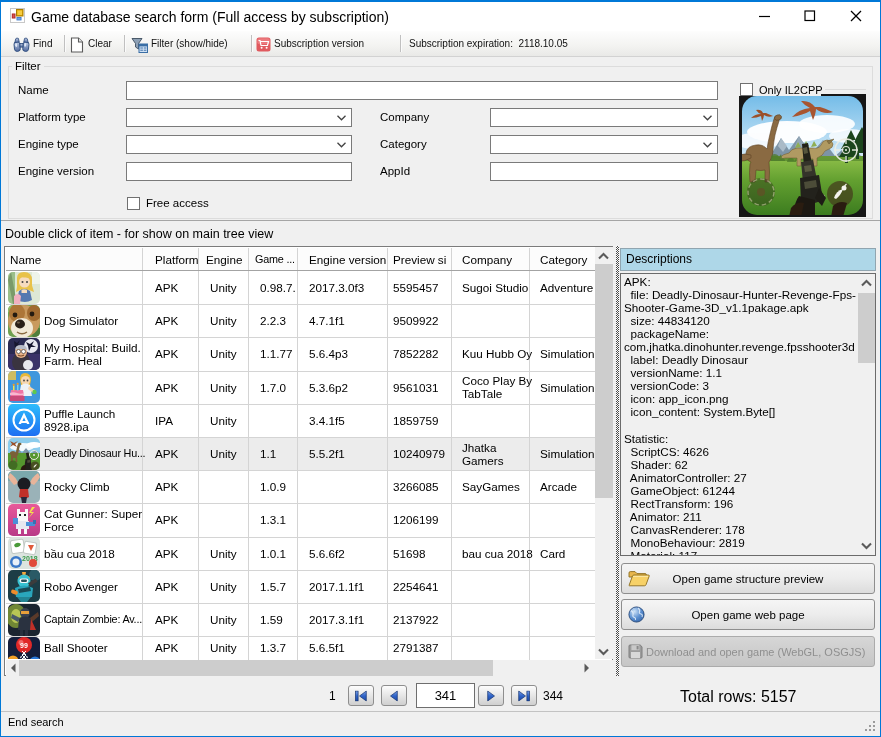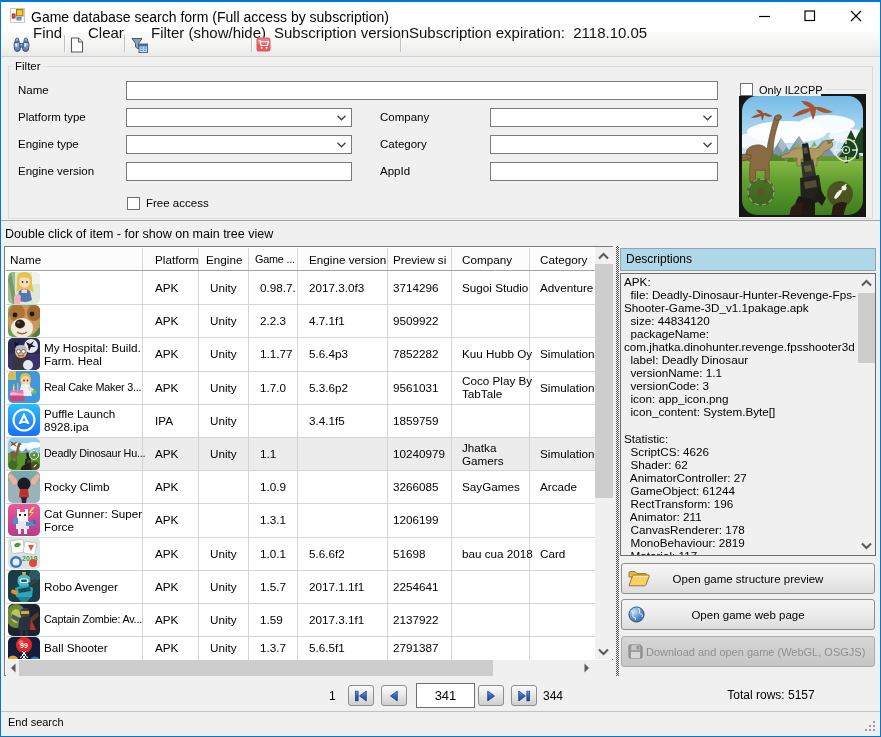--- a/index.html
+++ b/index.html
@@ -7,21 +7,21 @@
 .abs{position:absolute}
 
 #btop{left:0;top:0;width:881px;height:2px;background:#0078d7}
 #bleft{left:0;top:0;width:1px;height:737px;background:#0078d7}
 #bright{left:880px;top:0;width:1px;height:737px;background:#0078d7}
 #bbot{left:0;top:736px;width:881px;height:1px;background:#0078d7}
 #titlebar{left:1px;top:2px;width:879px;height:29px;background:#fff}
 #title{left:31px;top:9px;font-size:14px}
 
 #toolbar{left:1px;top:31px;width:879px;height:26px;background:linear-gradient(#fdfdfd,#f3f3f1 60%,#e9e9e7);border-bottom:1px solid #d2d2d2}
-.tbtxt{top:24px;font-size:15px;color:#111}
+.tbtxt{top:38px;font-size:10px;color:#111}
 .tsep{top:35px;width:1px;height:17px;background:#c0c0c0;box-shadow:1px 0 0 #fbfbfb}
 
 #gbox{left:8px;top:66px;width:865px;height:153px;border:1px solid #dcdcdc}
 #gboxlbl{left:12px;top:60px;background:#f0f0f0;padding:0 3px;font-size:11.5px}
 .flbl{font-size:11.5px;color:#000}
 .tbox{background:#fff;border:1px solid #7a7a7a}
 .combo{background:#fff;border:1px solid #7a7a7a}
 .combo svg{position:absolute;right:5px;top:6px}
 .cb{width:13px;height:13px;background:#fff;border:1px solid #707070}
 
@@ -296,21 +296,21 @@
           <path d="M23 10 L26 20 L21 18 Z" fill="#e8c24a"></path>
           <path d="M11 19 Q16 15 22 19 L24 28 Q17 32 9 28 Z" fill="#5578b0"></path>
           <path d="M13.5 18 Q16 16.5 19 18 L19 21 L13.5 21 Z" fill="#f6dcc0"></path>
           <path d="M6 24 Q10 20 13 24 L12 32 L6 32 Z" fill="#f0b0c0"></path>
         </g>
       </svg>
       <div class="cell cp">APK</div>
       <div class="cell ce">Unity</div>
       <div class="cell cg">0.98.7.</div>
       <div class="cell cv">2017.3.0f3</div>
-      <div class="cell cs">3714296</div>
+      <div class="cell cs">5595457</div>
       <div class="cell cc">Sugoi Studio</div>
       <div class="cell ct">Adventure</div>
     </div>
 <div class="rline" style="top:57.2px"></div>
 <div class="row" style="top:57.2px;height:33.2px;overflow:hidden">
       <svg class="ric" width="32" height="32" viewBox="0 0 32 32">
         <defs>
           <clipPath id="rcb">
             <rect width="32" height="32" rx="5"></rect>
           </clipPath>
@@ -323,20 +323,21 @@
           <ellipse cx="9" cy="8" rx="8" ry="9" fill="#ad7638"></ellipse>
           <ellipse cx="26" cy="8" rx="7" ry="8" fill="#a06a30"></ellipse>
           <ellipse cx="14" cy="23" rx="11" ry="10" fill="#f2ead8"></ellipse>
           <ellipse cx="12" cy="19" rx="5" ry="4.4" fill="#2a2018"></ellipse>
           <ellipse cx="10.4" cy="17.6" rx="1.6" ry="1.1" fill="#6a5a48"></ellipse>
           <circle cx="7" cy="10" r="2.4" fill="#241a10"></circle>
           <circle cx="24" cy="9" r="2.4" fill="#241a10"></circle>
           <path d="M9 27 Q14 30.5 19 27" stroke="#8a6a42" stroke-width="1.5" fill="none"></path>
         </g>
       </svg>
+      <div class="cell cn">Dog Simulator</div>
       <div class="cell cp">APK</div>
       <div class="cell ce">Unity</div>
       <div class="cell cg">2.2.3</div>
       <div class="cell cv">4.7.1f1</div>
       <div class="cell cs">9509922</div>
     </div>
 <div class="rline" style="top:90.4px"></div>
 <div class="row" style="top:90.4px;height:33.2px;overflow:hidden">
       <svg class="ric" width="32" height="32" viewBox="0 0 32 32">
         <defs>
@@ -388,21 +389,20 @@
           <circle cx="26.5" cy="21" r="2.2" fill="#5ec84e"></circle>
           <path d="M3 19 L15 19 Q16.5 23 15 27 L3 27 Q1.5 23 3 19 Z" fill="#ee74a4"></path>
           <rect x="2" y="25" width="14.5" height="5" fill="#c84a7a"></rect>
           <path d="M2 22 Q5 20.5 9 22 Q13 23.5 16 22 L16 24 L2 24 Z" fill="#f8b8d0"></path>
           <rect x="5" y="14.5" width="1.5" height="5" fill="#f2e04a"></rect>
           <rect x="9" y="13.5" width="1.5" height="6" fill="#7ad0f0"></rect>
           <circle cx="5.7" cy="13.8" r="1.1" fill="#f09a2a"></circle>
           <circle cx="9.7" cy="12.8" r="1.1" fill="#f09a2a"></circle>
         </g>
       </svg>
-      <div class="cell cn sq">Real Cake Maker 3...</div>
       <div class="cell cp">APK</div>
       <div class="cell ce">Unity</div>
       <div class="cell cg">1.7.0</div>
       <div class="cell cv">5.3.6p2</div>
       <div class="cell cs">9561031</div>
       <div class="cell cc">Coco Play By<br>TabTale</div>
       <div class="cell ct">Simulation</div>
     </div>
 <div class="rline" style="top:156.8px"></div>
 <div class="row" style="top:156.8px;height:33.2px;overflow:hidden">
@@ -456,20 +456,21 @@
           <path d="M13.5 29 Q15.5 26.5 18 27.3 L17 32 L12.5 32 Z" fill="#2a1c10"></path>
           <circle cx="5" cy="27" r="4.5" fill="#3a5a20" opacity="0.7"></circle>
           <circle cx="27" cy="28" r="4.5" fill="#46441e" opacity="0.85"></circle>
           <path d="M25.5 29 Q26.5 26.5 29 26 Q28 28.5 26 29.7 Z" fill="#f0f0e8"></path>
         </g>
       </svg>
       <div class="cell cn sq">Deadly Dinosaur Hu...</div>
       <div class="cell cp">APK</div>
       <div class="cell ce">Unity</div>
       <div class="cell cg">1.1</div>
+      <div class="cell cv">5.5.2f1</div>
       <div class="cell cs">10240979</div>
       <div class="cell cc">Jhatka<br>Gamers</div>
       <div class="cell ct">Simulation</div>
     </div>
 <div class="rline" style="top:223.2px"></div>
 <div class="row" style="top:223.2px;height:33.2px;overflow:hidden">
       <svg class="ric" width="32" height="32" viewBox="0 0 32 32">
         <defs>
           <clipPath id="rcg">
             <rect width="32" height="32" rx="5"></rect>
@@ -540,20 +541,21 @@
           <rect x="3" y="3" width="13" height="13" rx="2" transform="rotate(-8 9 9)" fill="#fff" stroke="#c0c8c4"></rect>
           <path d="M6 8 Q9 4 13 7 Q11 11 7 10 Z" fill="#4a9a3a"></path>
           <rect x="16" y="5" width="12" height="12" rx="2" transform="rotate(10 22 11)" fill="#fff" stroke="#c0c8c4"></rect>
           <path d="M20 8 L26 8 L23 14 Z" fill="#e05a3a"></path>
           <text x="14" y="24" font-family="Liberation Sans" font-size="7" fill="#3a9a4a" font-weight="bold">2018</text>
           <circle cx="8" cy="25" r="6" fill="#3a78c8"></circle>
           <circle cx="8" cy="25" r="3.5" fill="#e8f0f8"></circle>
           <circle cx="25" cy="26" r="4" fill="#e04a3a"></circle>
         </g>
       </svg>
+      <div class="cell cn">bầu cua 2018</div>
       <div class="cell cp">APK</div>
       <div class="cell ce">Unity</div>
       <div class="cell cg">1.0.1</div>
       <div class="cell cv">5.6.6f2</div>
       <div class="cell cs">51698</div>
       <div class="cell cc">bau cua 2018</div>
       <div class="cell ct">Card</div>
     </div>
 <div class="rline" style="top:322.8px"></div>
 <div class="row" style="top:322.8px;height:33.2px;overflow:hidden">
@@ -777,21 +779,21 @@
           <stop offset="0" stop-color="#7aa0e8"></stop>
           <stop offset="0.5" stop-color="#2f63c8"></stop>
           <stop offset="1" stop-color="#1c4aa8"></stop>
         </linearGradient>
       </defs>
       <path d="M1.2 0.5 L8 5.5 L1.2 10.5 Z" fill="url(#pgll)" stroke="#16346e" stroke-width="0.7"></path>
       <rect x="9.4" y="0.5" width="2.6" height="10" fill="url(#pgll)" stroke="#16346e" stroke-width="0.7"></rect>
     </svg>
   </div>
 <div class="abs" style="left:543px;top:689px;font-size:12px">344</div>
-<div class="abs" style="left:680px;top:688px;width:182px;text-align:center;font-size:12px">Total rows: 5157</div>
+<div class="abs" style="left:680px;top:688px;width:182px;text-align:left;font-size:16px">Total rows: 5157</div>
 
 <div class="abs" id="status"></div>
 <div class="abs" id="statustxt">End search</div>
 <div class="abs" style="left:865px;top:721px"><svg width="11" height="11" viewBox="0 0 11 11">
       <g fill="#9b9b9b">
         <rect x="8" y="0" width="2" height="2"></rect>
         <rect x="8" y="4" width="2" height="2"></rect>
         <rect x="8" y="8" width="2" height="2"></rect>
         <rect x="4" y="4" width="2" height="2"></rect>
         <rect x="4" y="8" width="2" height="2"></rect>

